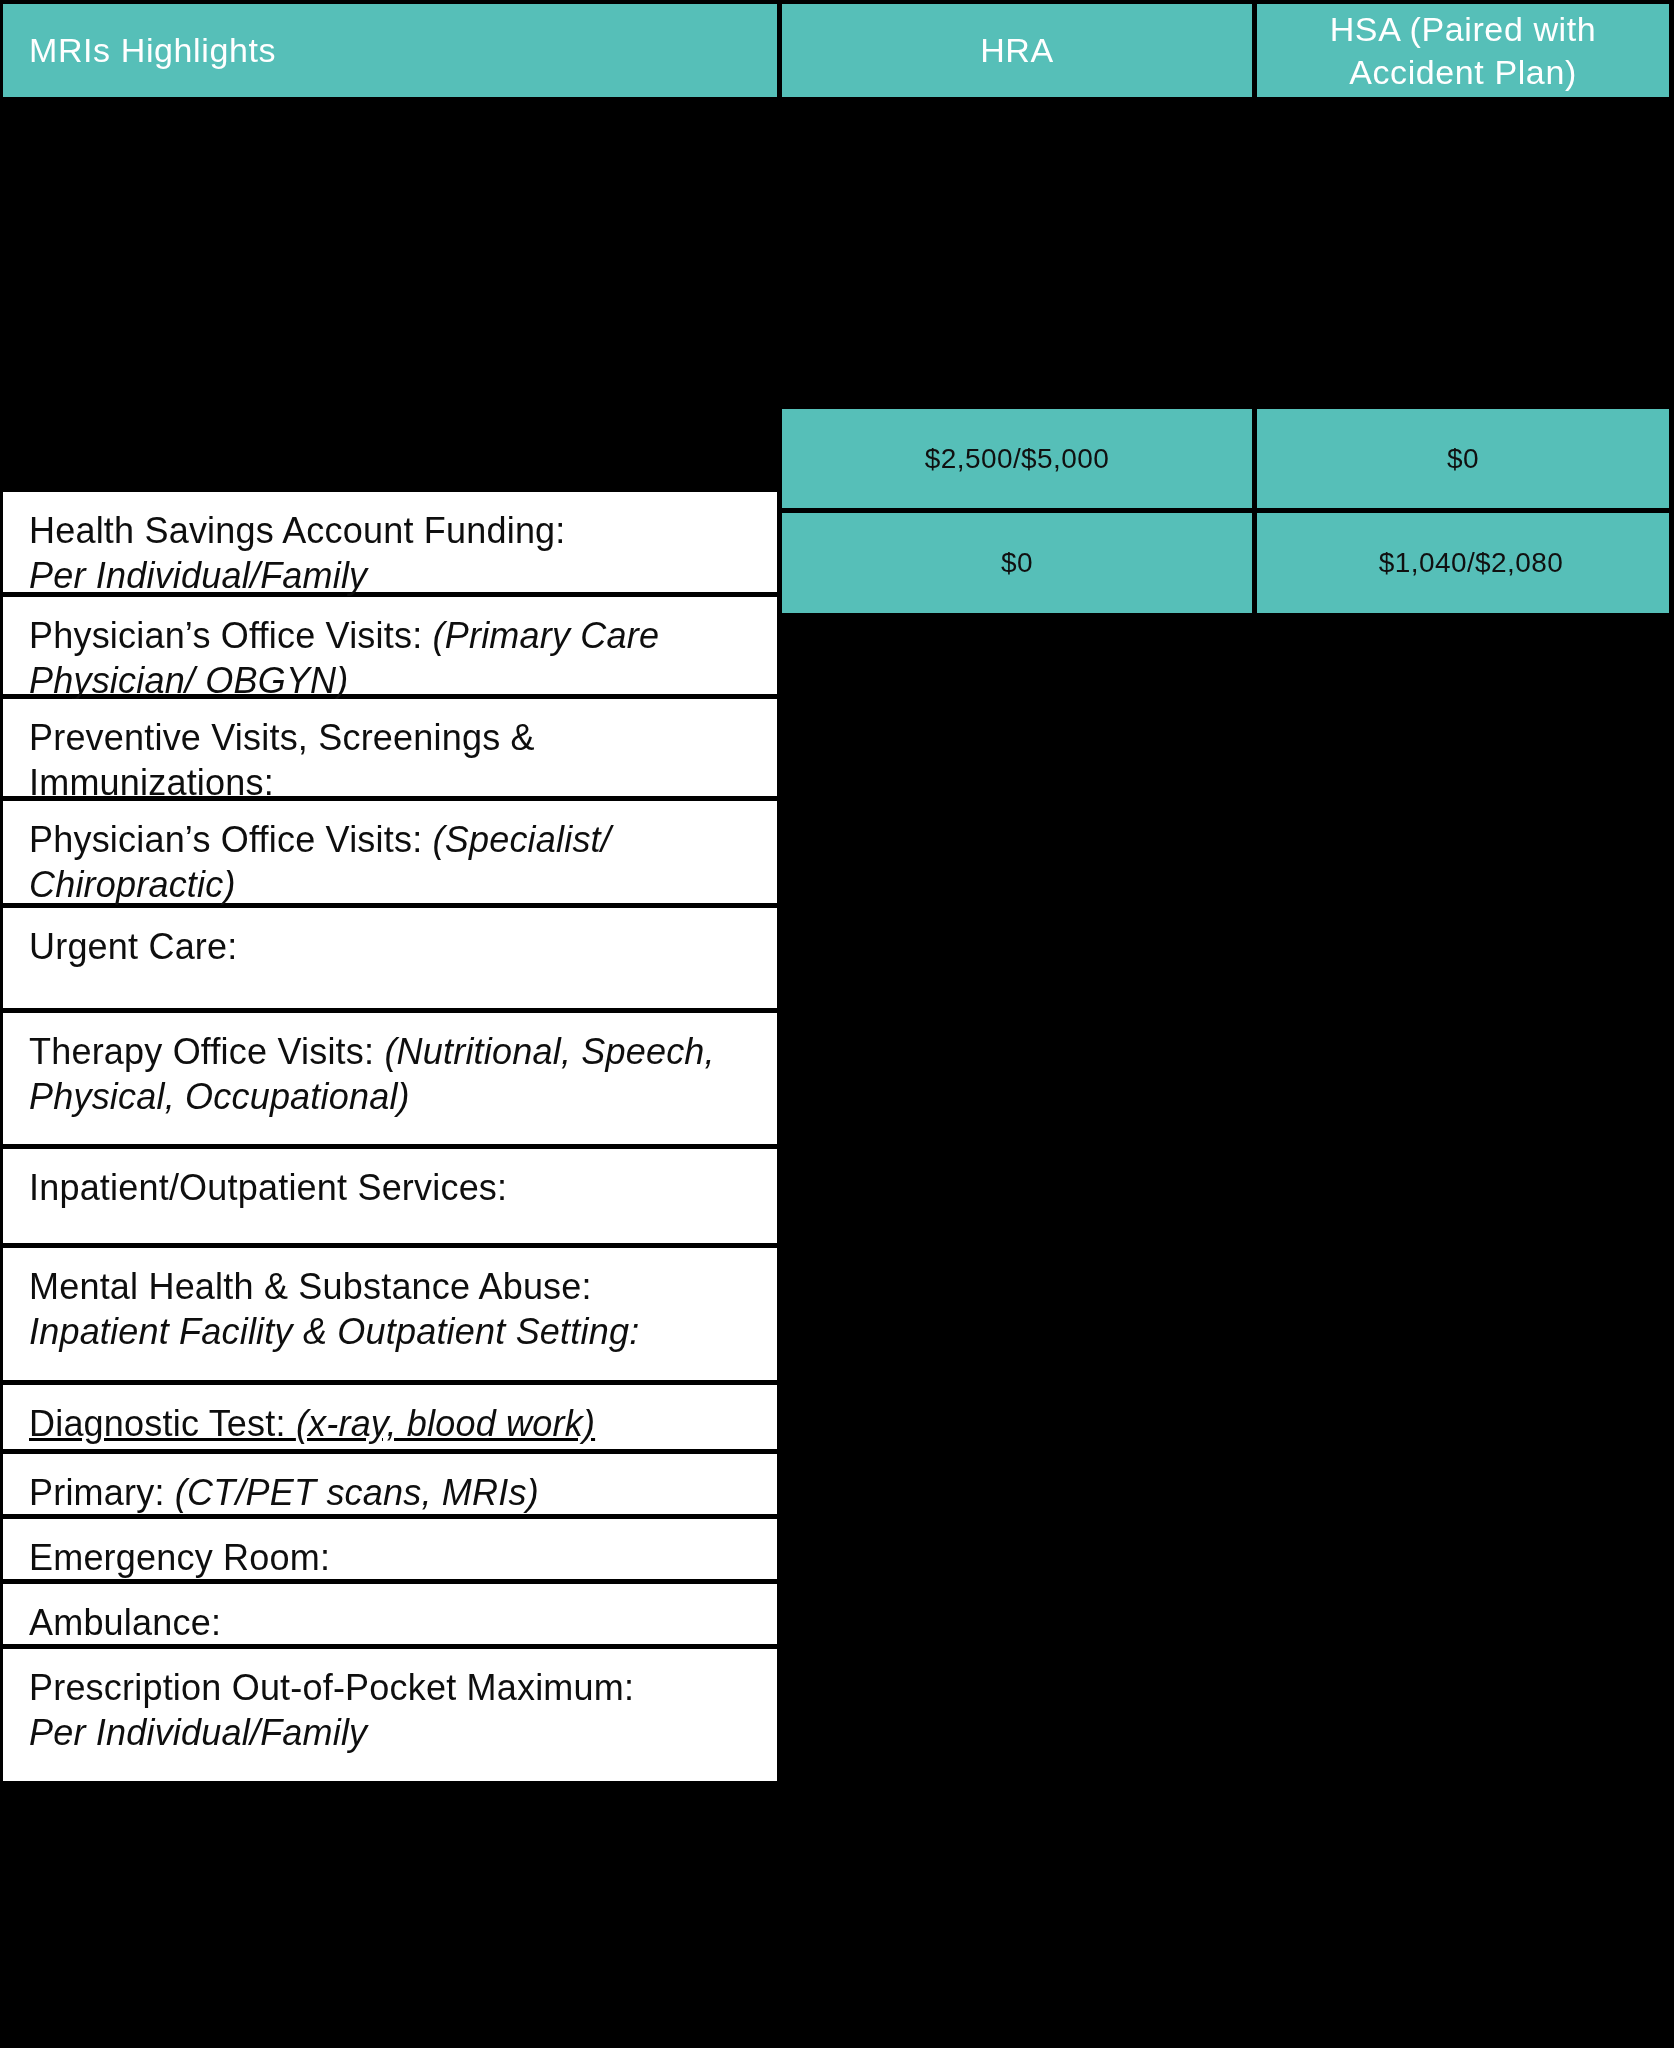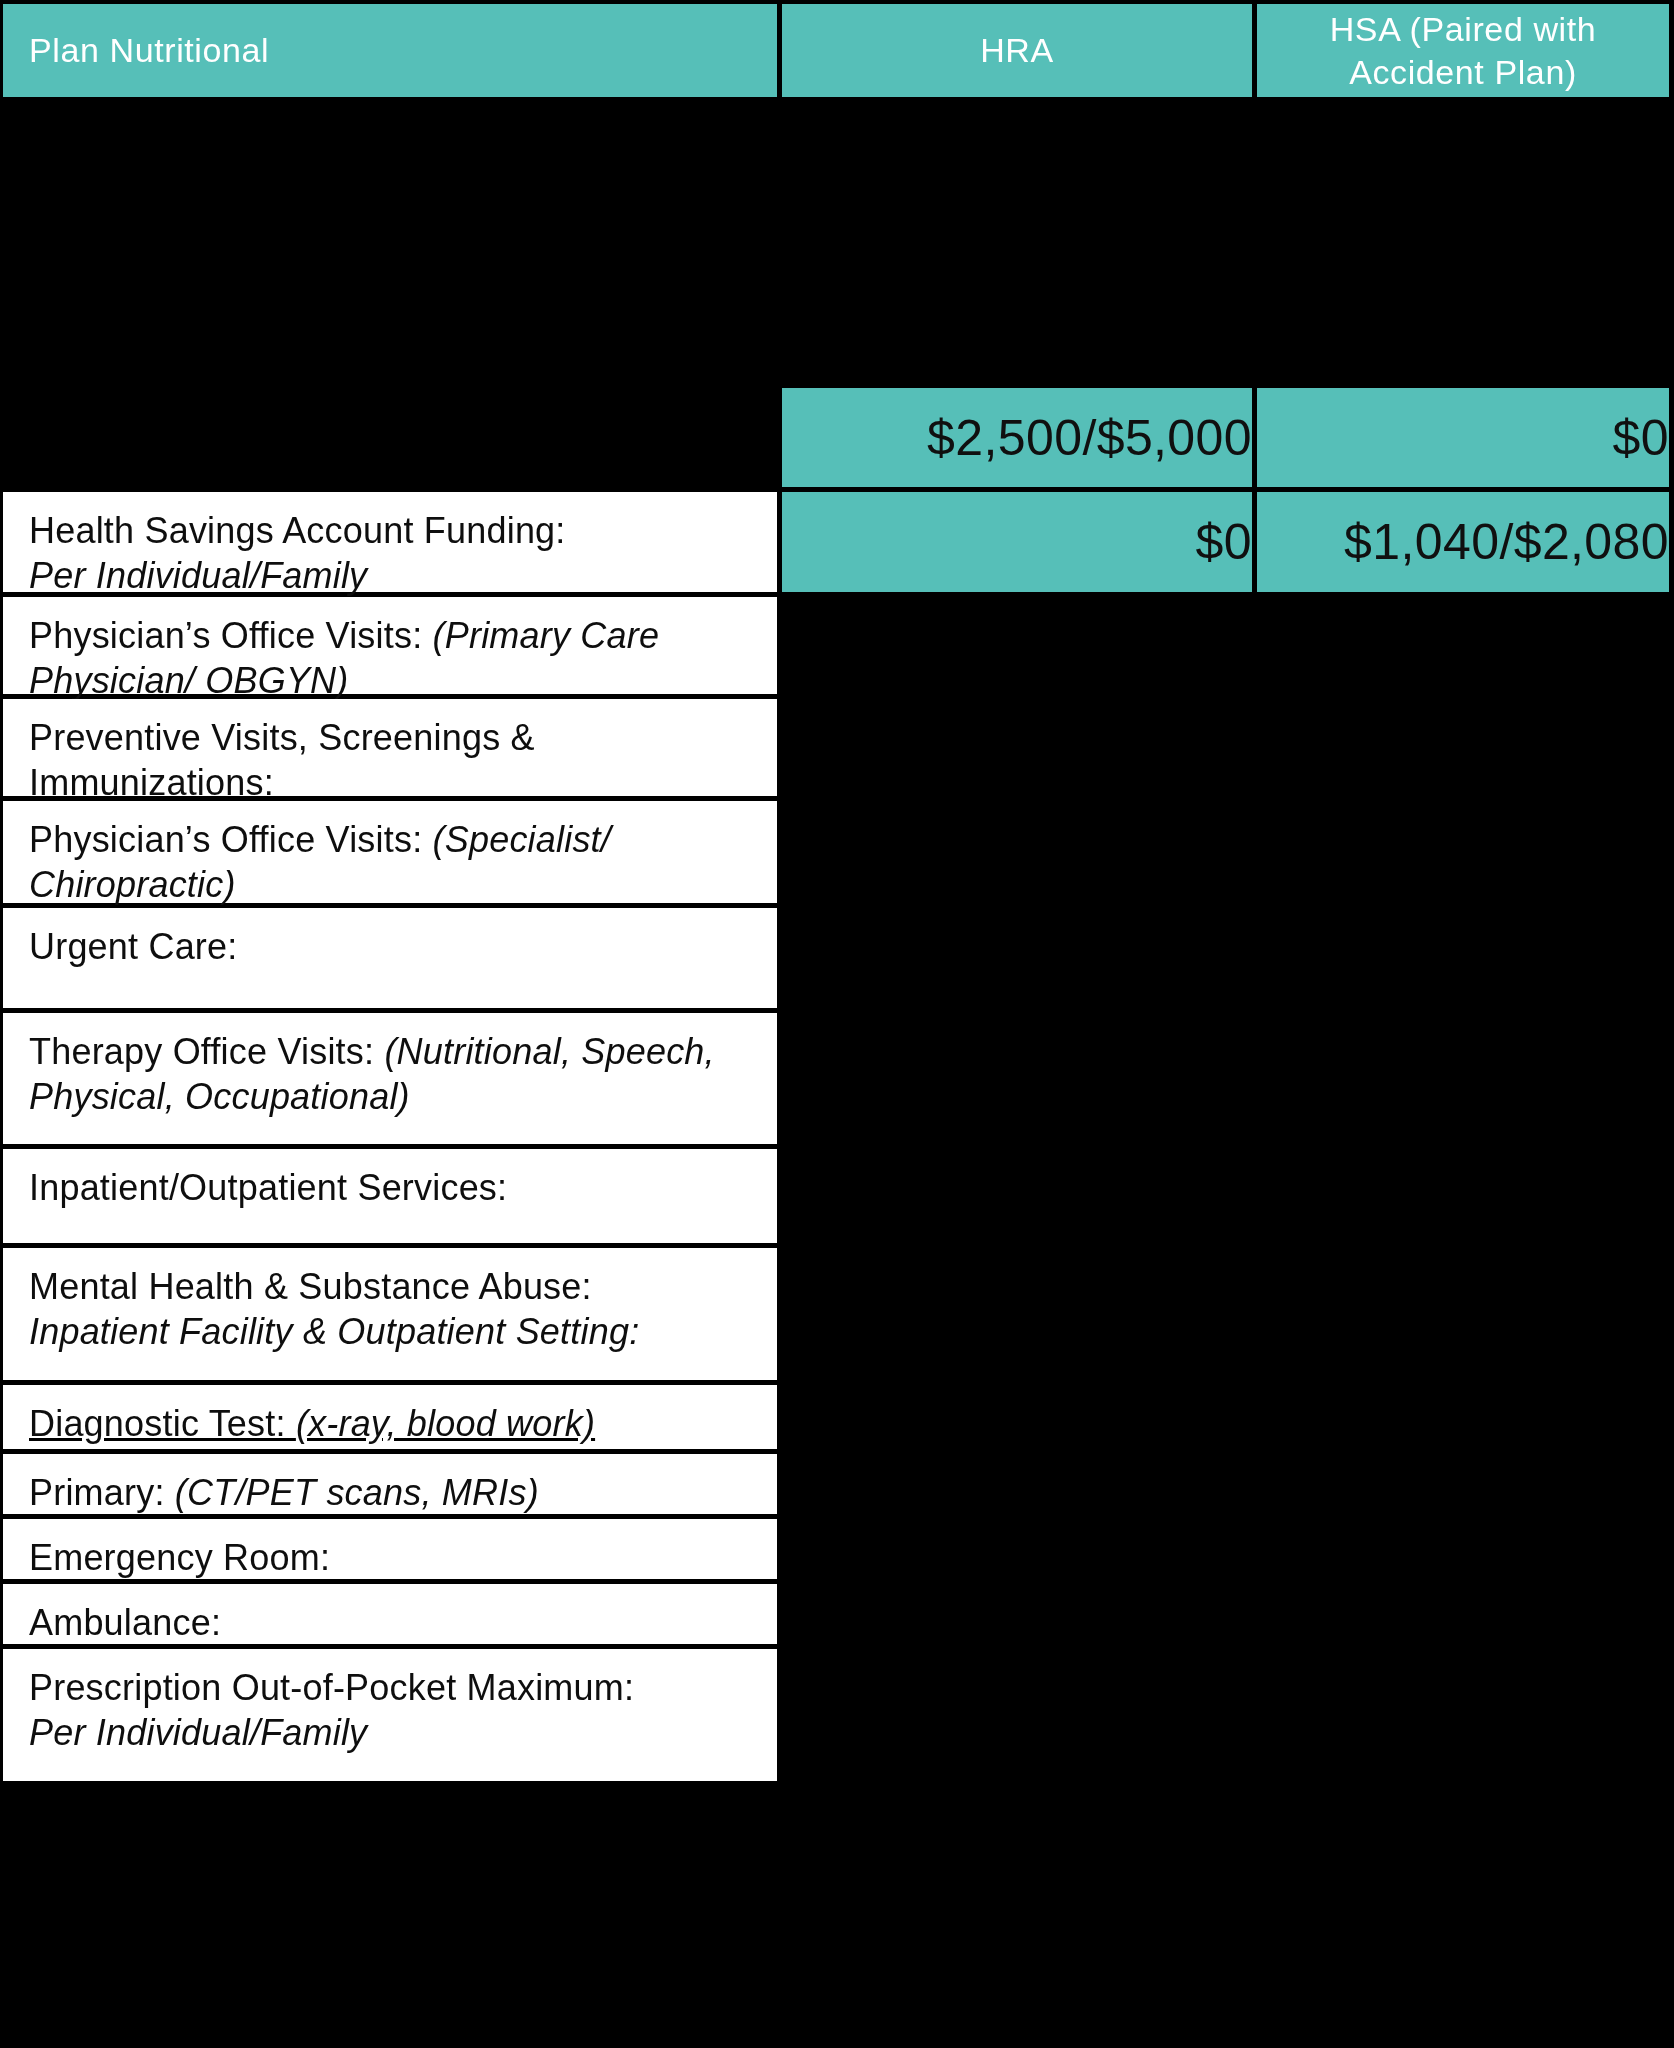--- a/index.html
+++ b/index.html
@@ -13,30 +13,30 @@
   .cell{box-sizing:border-box;flex:0 0 auto;}
   .c1{width:774px;}
   .c2{width:470px;}
   .c3{width:412px;}
   .teal{background:#56BFB8;}
   .blank{background:transparent;}
   .hdr{height:93px;color:#FFFFFF;font-size:34px;letter-spacing:0.6px;}
   .hdr.c1{display:flex;align-items:center;padding-left:26px;}
   .hdr.c2,.hdr.c3{display:flex;align-items:center;justify-content:center;text-align:center;padding:0 40px;line-height:1.25;}
   .label-cell{background:#FFFFFF;color:#0E0E0E;font-size:36px;line-height:45px;padding:16px 22px 0 26px;letter-spacing:0.2px;}
-  .value-cell{display:flex;align-items:center;justify-content:flex-end;color:#101010;font-size:50px;letter-spacing:0.4px;}
+  .value-cell{display:flex;align-items:center;justify-content:center;color:#101010;font-size:28px;letter-spacing:0.4px;margin-top:21px;}
   .i{font-style:italic;}
 </style>
 </head>
 <body>
 
 <div class="plan-table">
   <div class="row">
     <div class="cell c1 teal hdr">
-      <span>Plan Nutritional</span>
+      <span>MRIs Highlights</span>
     </div>
     <div class="cell c2 teal hdr">
       <span>HRA</span>
     </div>
     <div class="cell c3 teal hdr">
       <span>HSA (Paired with Accident Plan)</span>
     </div>
   </div>
   <div id="body-rows">
       <div class="row" style="height: 281px;">

